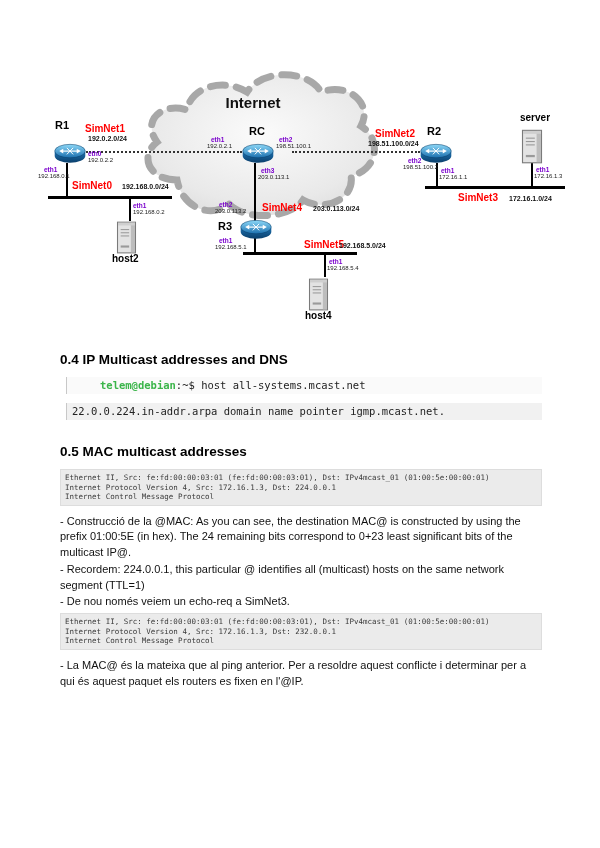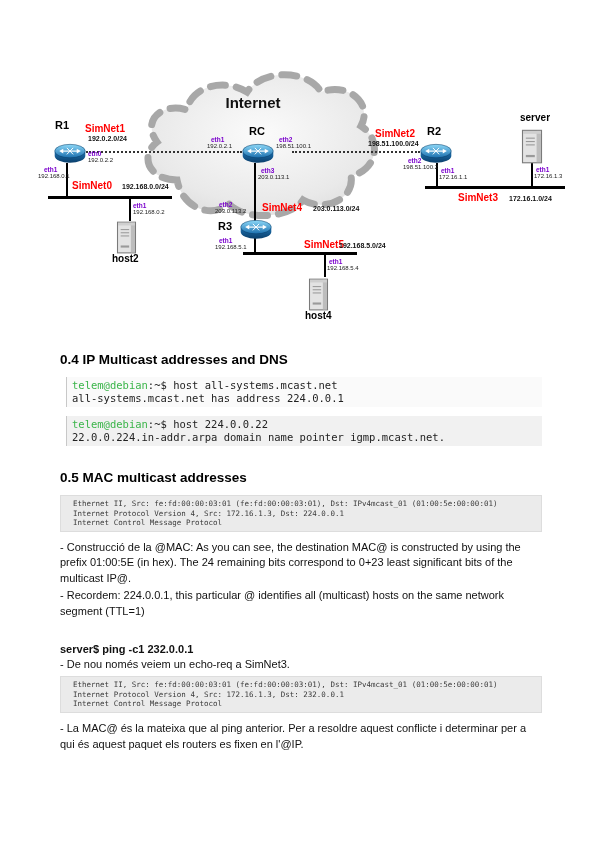--- a/index.html
+++ b/index.html
@@ -20,26 +20,26 @@
   .ip{position:absolute;font-size:6px;color:#222;z-index:3;white-space:nowrap;}
   .router{position:absolute;width:36px;height:22px;z-index:3;}
   .pc{position:absolute;z-index:3;}
   
   .textcol{position:absolute;left:60px;top:352px;width:482px;z-index:3;}
   .h2{font-size:13.5px;font-weight:bold;margin:0 0 10px 0;color:#000;}
   .termblock{font-family:"DejaVu Sans Mono","Liberation Mono",monospace;font-size:10.5px;
              line-height:13px;color:#222;padding:2px 5px;margin:0 0 9px 6px;
              border-left:1px solid #c8c8c8;background:#fafafa;white-space:nowrap;}
   .termblock.shaded{background:#f1f1f1;}
-  .prompt{color:#3bb54a;font-weight:normal;}
+  .prompt{color:#3bb54a;font-weight:bold;margin-left:28px;}
   .cmdline{font-size:11px;font-weight:bold;margin:0 0 3px 0;}
   .note{font-size:11px;margin:0 0 6px 0;}
   .capture{font-family:"DejaVu Sans Mono","Liberation Mono",monospace;font-size:7.5px;
            line-height:9.6px;color:#3a3a3a;background:#ebebeb;border:1px solid #ddd;
-           padding:3px 12px;margin:0 0 8px 0;white-space:nowrap;}
+           padding:3px 4px;margin:0 0 8px 0;white-space:nowrap;}
   .para{font-size:11px;line-height:15.5px;margin:0 0 2px 0;}
   .gap24{margin-top:24px;}
   .gap12{margin-top:12px;}
 </style>
 </head>
 <body>
 
 <svg width="0" height="0" style="position:absolute" aria-hidden="true">
   <defs>
     <linearGradient id="rtop" x1="0" y1="0" x2="0" y2="1">
@@ -169,41 +169,38 @@
     <span class="net-name" style="left:458px;top:192px;">SimNet3</span>
     <span class="net-cidr" style="left:509px;top:195px;">172.16.1.0/24</span>
   </div>
 
   <div class="textcol">
 
     <div class="h2">0.4 IP Multicast addresses and DNS</div>
 
     <div class="termblock">
       <div><span class="prompt">telem@debian</span><span>:~$ host all-systems.mcast.net</span></div>
-      <div>all-systems.mcast.net has address 224.0.0.1</div>
     </div>
 
     <div class="termblock shaded">
-      <div><span class="prompt">telem@debian</span><span>:~$ host 224.0.0.22</span></div>
       <div>22.0.0.224.in-addr.arpa domain name pointer igmp.mcast.net.</div>
     </div>
 
     <div class="h2 gap24">0.5 MAC multicast addresses</div>
 
 
     <div class="capture">
       <div>Ethernet II, Src: fe:fd:00:00:03:01 (fe:fd:00:00:03:01), Dst: IPv4mcast_01 (01:00:5e:00:00:01)</div>
       <div>Internet Protocol Version 4, Src: 172.16.1.3, Dst: 224.0.0.1</div>
       <div>Internet Control Message Protocol</div>
     </div>
 
     <div class="para">- Construcció de la @MAC: As you can see, the destination MAC@ is constructed by using the prefix 01:00:5E (in hex). The 24 remaining bits correspond to 0+23 least significant bits of the multicast IP@.</div>
     <div class="para">- Recordem: 224.0.0.1, this particular @ identifies all (multicast) hosts on the same network segment (TTL=1)</div>
 
-    <div class="cmdline gap24">server$ ping -c1 232.0.0.1</div>
     <div class="note">- De nou només veiem un echo-req a SimNet3.</div>
 
     <div class="capture">
       <div>Ethernet II, Src: fe:fd:00:00:03:01 (fe:fd:00:00:03:01), Dst: IPv4mcast_01 (01:00:5e:00:00:01)</div>
       <div>Internet Protocol Version 4, Src: 172.16.1.3, Dst: 232.0.0.1</div>
       <div>Internet Control Message Protocol</div>
     </div>
 
     <div class="para">- La MAC@ és la mateixa que al ping anterior. Per a resoldre aquest conflicte i determinar per a qui és aquest paquet els routers es fixen en l'@IP.</div>
   </div>

